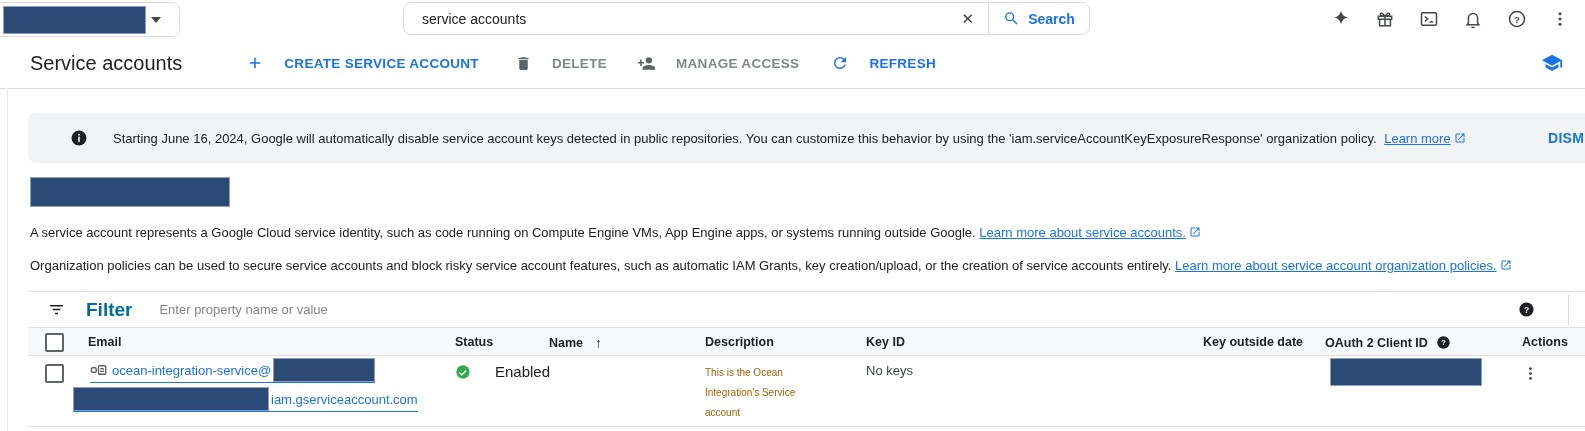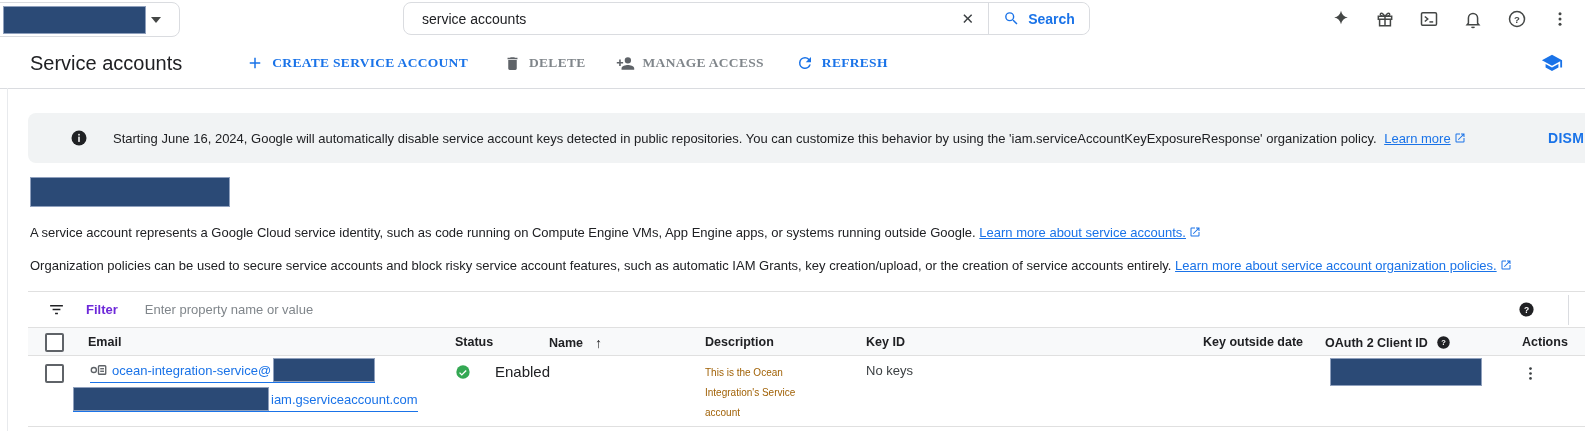--- a/index.html
+++ b/index.html
@@ -21,21 +21,21 @@
   .search-field input{flex:1;border:none;outline:none;font:14px "Liberation Sans",sans-serif;color:#202124;background:transparent;}
   .clear-x{font-size:15px;color:#3c4043;cursor:pointer;padding:0 4px;line-height:1;}
   .search-btn{width:100px;border-left:1px solid #dadce0;display:flex;align-items:center;justify-content:center;gap:8px;cursor:pointer;background:#fff;border-radius:0 8px 8px 0;}
   .search-btn span{color:#1a73e8;font-size:14px;font-weight:bold;}
   .topbar-icons{position:absolute;right:16px;top:0;height:38px;display:flex;align-items:center;gap:24px;}
   .tb-icon{cursor:pointer;display:flex;align-items:center;justify-content:center;}
 
   
   .toolbar{position:absolute;top:38px;left:0;width:1585px;height:50px;background:#fff;border-bottom:1px solid #dadce0;display:flex;align-items:center;}
   .page-title{margin-left:30px;font-size:20px;color:#202124;}
-  .tb-btn{display:flex;align-items:center;gap:8px;background:none;border:none;cursor:pointer;font-family:Liberation Serif, serif;font-size:13.5px;font-weight:bold;letter-spacing:.3px;padding:0;}
+  .tb-btn{display:flex;align-items:center;gap:20px;background:none;border:none;cursor:pointer;font-family:Liberation Sans, sans-serif;font-size:13.5px;font-weight:bold;letter-spacing:.3px;padding:0;}
   .tb-btn.blue{color:#1a73e8;}
   .tb-btn.gray{color:#80868b;}
   .btn-create{margin-left:64px;}
   .btn-delete{margin-left:36px;}
   .btn-manage{margin-left:30px;}
   .btn-refresh{margin-left:32px;}
   .learn-cap{position:absolute;right:22px;top:14px;cursor:pointer;}
 
   
   .content-edge{position:absolute;left:7px;top:88px;width:1px;height:343px;background:#e8eaed;}
@@ -53,21 +53,21 @@
   .sa-heading h2{margin:0;font-size:19px;font-weight:normal;color:#202124;}
   .head-redact{width:198px;height:28px;}
   .para{position:absolute;left:30px;font-size:13px;color:#202124;white-space:nowrap;}
   .para a{color:#1a73e8;text-decoration:underline;cursor:pointer;}
   .para1{top:212px;}
   .para2{top:245px;}
 
   
   .filter-bar{position:absolute;left:28px;top:291px;width:1557px;height:35px;border-top:1px solid #e0e0e0;display:flex;align-items:center;}
   .filter-funnel{margin-left:20px;}
-  .filter-label{margin-left:21px;font-size:13px;font-weight:bold;color:#6d28d9;}
+  .filter-label{margin-left:21px;font-size:19px;font-weight:bold;color:#0369a1;}
   .filter-input{margin-left:25px;border:none;outline:none;flex:1;font:13px "Liberation Sans",sans-serif;color:#202124;background:transparent;}
   .filter-input::placeholder{color:#80868b;}
   .filter-help{position:absolute;left:1490px;top:9px;cursor:pointer;}
   .filter-divider{position:absolute;left:1540px;top:3px;width:1px;height:30px;background:#dadce0;}
 
   
   .thead{position:absolute;left:28px;top:327px;width:1557px;height:29px;background:#f8f9fa;border-top:1px solid #e0e0e0;border-bottom:1px solid #e0e0e0;box-sizing:border-box;}
   .th{position:absolute;top:7px;font-size:12.5px;font-weight:bold;color:#202124;white-space:nowrap;}
   .checkbox{position:absolute;width:15px;height:15px;border:2px solid #5f6368;border-radius:2px;background:#fff;cursor:pointer;}
   .thead .checkbox{left:17px;top:5px;}

